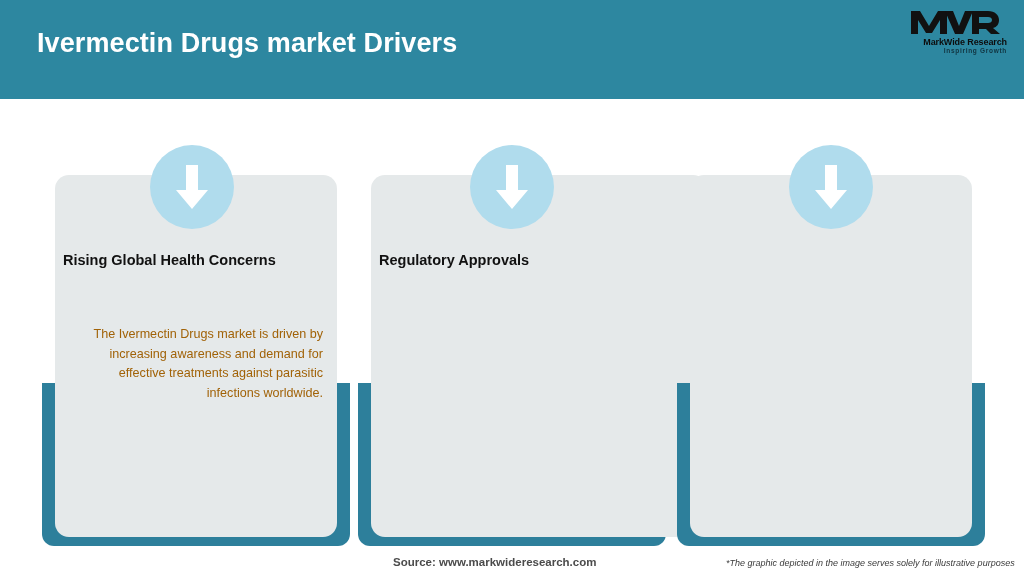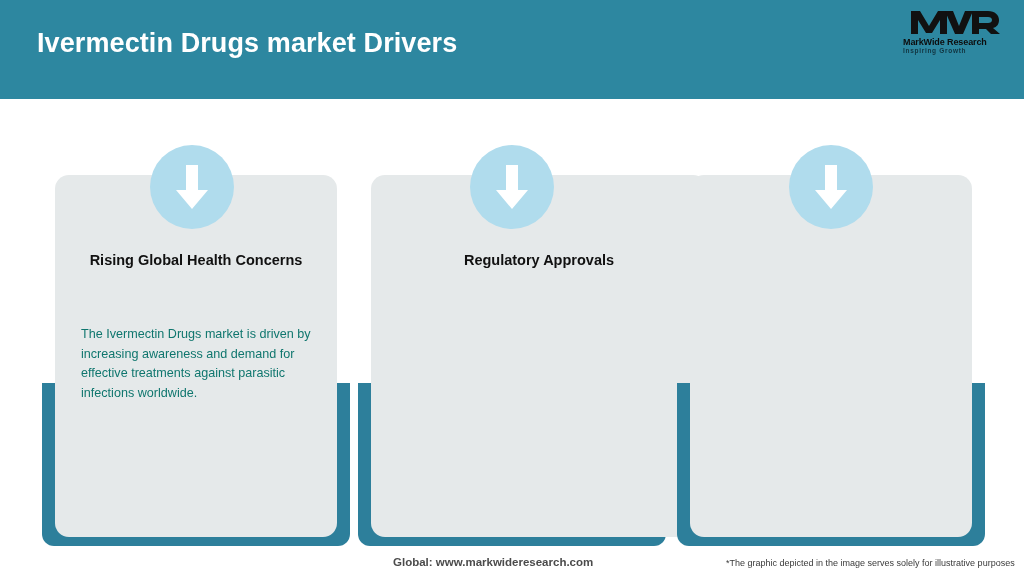--- a/index.html
+++ b/index.html
@@ -36,21 +36,21 @@
     white-space: nowrap;
   }
 
   
   #brand-logo {
     position: absolute;
     right: 17px;
     top: 9px;
     width: 104px;
     height: 48px;
-    text-align: left;
+    text-align: right;
   }
   #logo-mark {
     display: block;
     margin: 0 auto;
   }
   #logo-name {
     display: block;
     font-size: 9px;
     font-weight: bold;
     color: #0d0d0d;
@@ -86,35 +86,35 @@
   .card-inner {
     position: relative;
     width: 100%;
     height: 100%;
   }
   .card-title {
     position: absolute;
     left: 8px;
     right: 8px;
     top: 76px;
-    text-align: center;
+    text-align: left;
     font-size: 14.5px;
     font-weight: bold;
     color: #111111;
     line-height: 18px;
   }
   .card-body {
     position: absolute;
     left: 26px;
     right: 14px;
     top: 150px;
     font-size: 12.6px;
-    color: #0f766e;
+    color: #a16207;
     line-height: 19.5px;
-    text-align: left;
+    text-align: right;
   }
 
   
   .arrow-badge {
     position: absolute;
     top: 145px;
     width: 84px;
     height: 84px;
     border-radius: 50%;
     background: #b0dced;
@@ -136,20 +136,21 @@
     color: #4b4b4b;
     white-space: nowrap;
   }
   #disclaimer-note {
     position: absolute;
     left: 726px;
     top: 558px;
     font-size: 9px;
     color: #3a3a3a;
     white-space: nowrap;
+    font-style: italic;
   }
 </style>
 </head>
 <body>
 
 <div id="header-bar"></div>
 
 <div id="page-title">Ivermectin Drugs market Drivers</div>
 
 <div id="brand-logo">
@@ -191,14 +192,14 @@
 <div class="card" style="left:690px; width:282px;">
   <div class="card-inner">
   </div>
 </div>
 <div class="arrow-badge" style="left:789px;">
   <svg class="arrow-glyph" width="38" height="48" viewBox="0 0 38 48">
     <path d="M13 2 L25 2 L25 27 L35 27 L19 46 L3 27 L13 27 Z" fill="#ffffff"></path>
   </svg>
 </div>
 
-<div id="source-note">Global: www.markwideresearch.com</div>
+<div id="source-note">Source: www.markwideresearch.com</div>
 <div id="disclaimer-note">*The graphic depicted in the image serves solely for illustrative purposes</div>
 
 </body></html>

